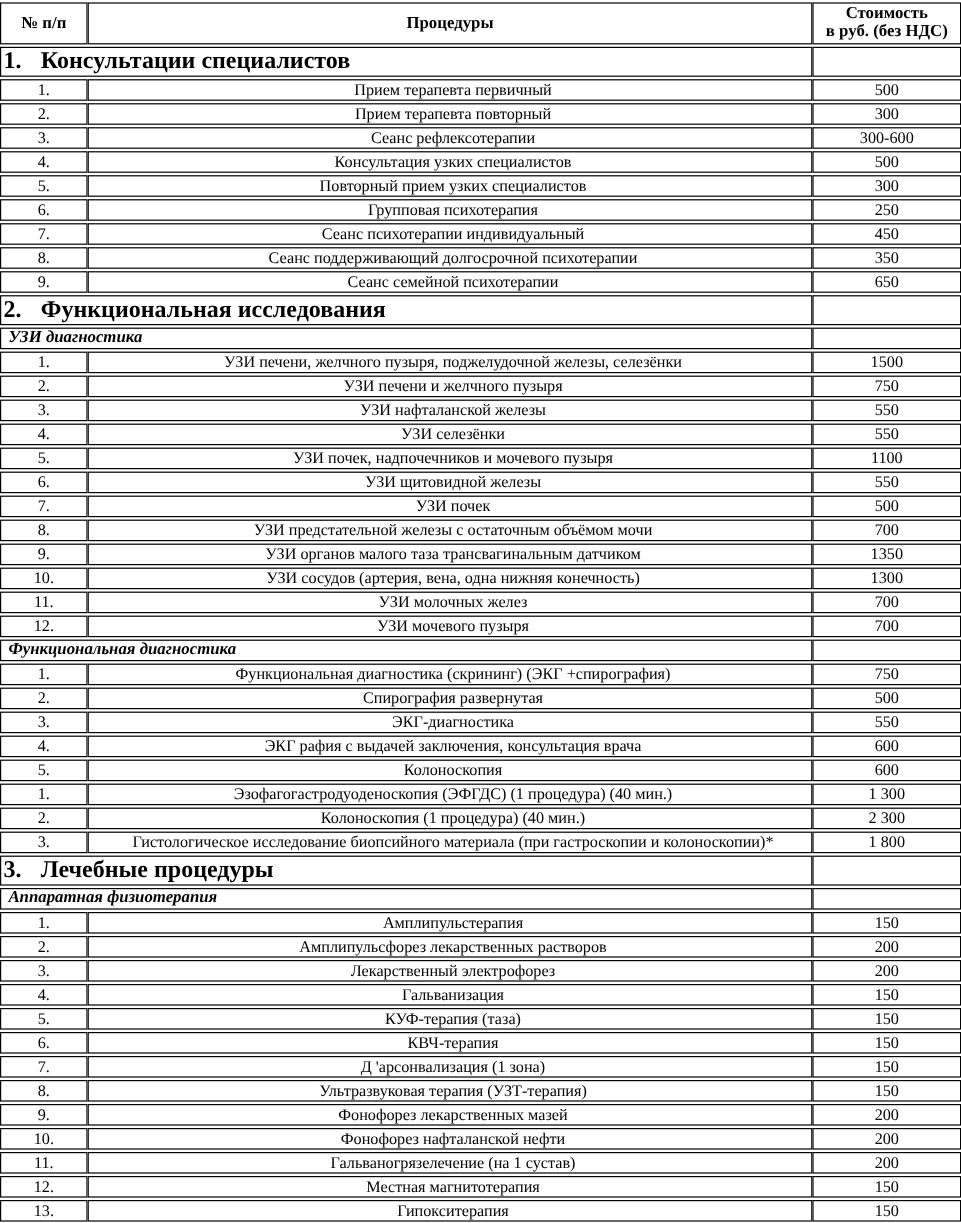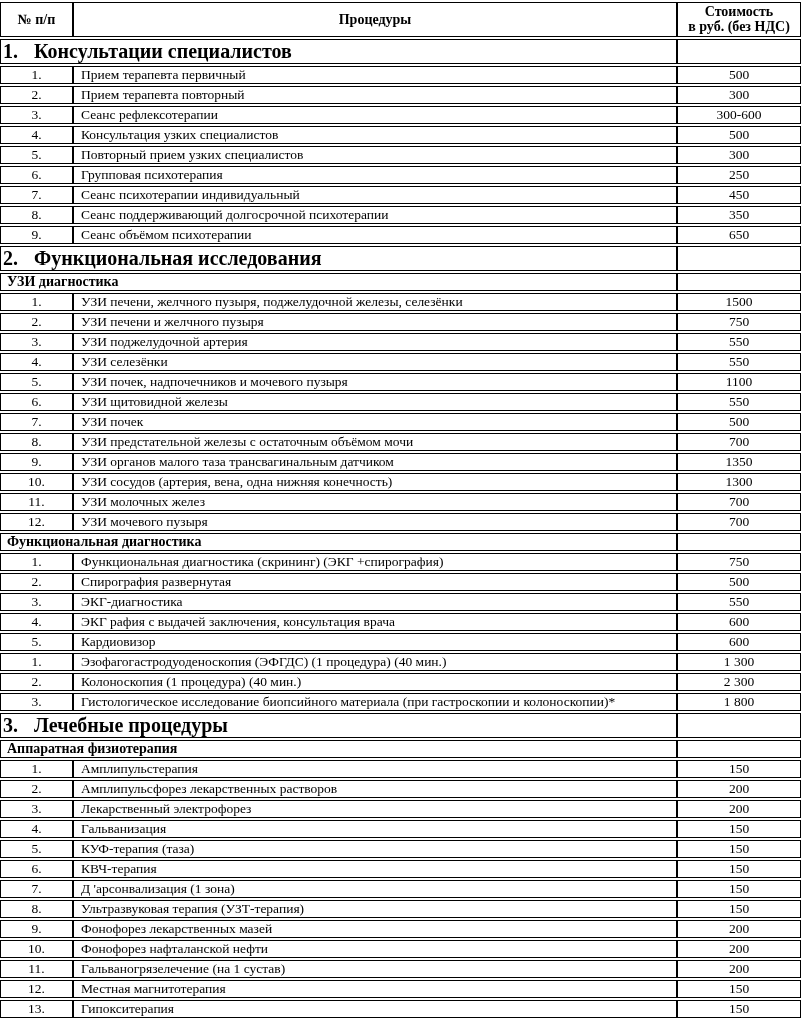--- a/index.html
+++ b/index.html
@@ -34,21 +34,21 @@
     line-height: 1.1;
     padding: 1px 4px;
   }
   td.num-cell {
     text-align: center;
     font-size: 13.5px;
     height: 14px;
     padding: 0 2px;
   }
   td.name-cell {
-    text-align: left;
+    text-align: center;
     font-size: 13.5px;
     height: 14px;
     padding: 0 2px 0 7px;
   }
   td.price-cell {
     text-align: center;
     font-size: 13.5px;
     height: 14px;
     padding: 0 13px;
   }
@@ -59,20 +59,21 @@
     height: 15px;
     padding: 0 2px;
   }
   td.section-cell .sec-num {
     display: inline-block;
     margin-right: 16px;
   }
   td.subsection-cell {
     text-align: left;
     font-weight: bold;
+    font-style: italic;
     font-size: 14px;
     height: 15px;
     padding: 0 2px 0 6px;
     margin-left: 12px;
   }
   td.empty-cell {
     height: 14px;
   }
 </style>
 </head>
@@ -135,21 +136,21 @@
           <td class="name-cell">Сеанс психотерапии индивидуальный</td>
           <td class="price-cell">450</td>
         </tr>
         <tr>
           <td class="num-cell">8.</td>
           <td class="name-cell">Сеанс поддерживающий долгосрочной психотерапии</td>
           <td class="price-cell">350</td>
         </tr>
         <tr>
           <td class="num-cell">9.</td>
-          <td class="name-cell">Сеанс объёмом  психотерапии</td>
+          <td class="name-cell">Сеанс семейной  психотерапии</td>
           <td class="price-cell">650</td>
         </tr>
         <tr>
           <td class="section-cell" colspan="2"><span class="sec-num">2.</span><span>Функциональная исследования</span></td>
           <td class="empty-cell"></td>
         </tr>
         <tr>
           <td class="subsection-cell" colspan="2">УЗИ диагностика</td>
           <td class="empty-cell"></td>
         </tr>
@@ -158,21 +159,21 @@
           <td class="name-cell">УЗИ  печени, желчного пузыря, поджелудочной  железы, селезёнки</td>
           <td class="price-cell">1500</td>
         </tr>
         <tr>
           <td class="num-cell">2.</td>
           <td class="name-cell">УЗИ  печени  и желчного пузыря</td>
           <td class="price-cell">750</td>
         </tr>
         <tr>
           <td class="num-cell">3.</td>
-          <td class="name-cell">УЗИ поджелудочной  артерия</td>
+          <td class="name-cell">УЗИ нафталанской  железы</td>
           <td class="price-cell">550</td>
         </tr>
         <tr>
           <td class="num-cell">4.</td>
           <td class="name-cell">УЗИ  селезёнки</td>
           <td class="price-cell">550</td>
         </tr>
         <tr>
           <td class="num-cell">5.</td>
           <td class="name-cell">УЗИ  почек, надпочечников и мочевого  пузыря</td>
@@ -232,21 +233,21 @@
           <td class="name-cell">ЭКГ-диагностика</td>
           <td class="price-cell">550</td>
         </tr>
         <tr>
           <td class="num-cell">4.</td>
           <td class="name-cell">ЭКГ рафия с выдачей заключения, консультация врача</td>
           <td class="price-cell">600</td>
         </tr>
         <tr>
           <td class="num-cell">5.</td>
-          <td class="name-cell">Кардиовизор</td>
+          <td class="name-cell">Колоноскопия</td>
           <td class="price-cell">600</td>
         </tr>
         <tr>
           <td class="num-cell">1.</td>
           <td class="name-cell">Эзофагогастродуоденоскопия (ЭФГДС) (1 процедура) (40 мин.)</td>
           <td class="price-cell">1 300</td>
         </tr>
         <tr>
           <td class="num-cell">2.</td>
           <td class="name-cell">Колоноскопия (1 процедура) (40 мин.)</td>

